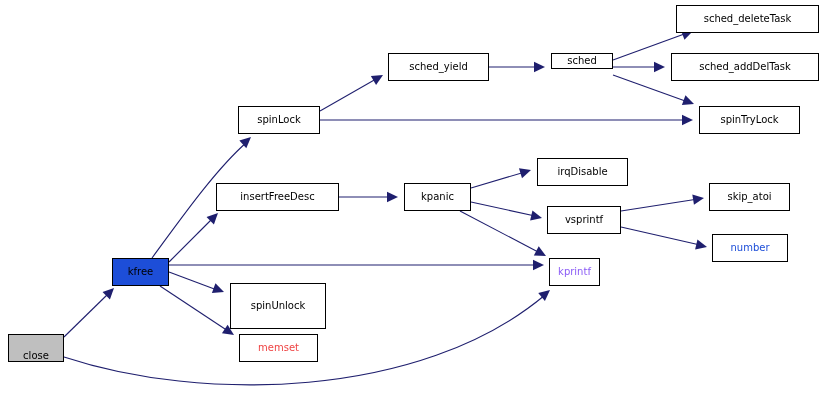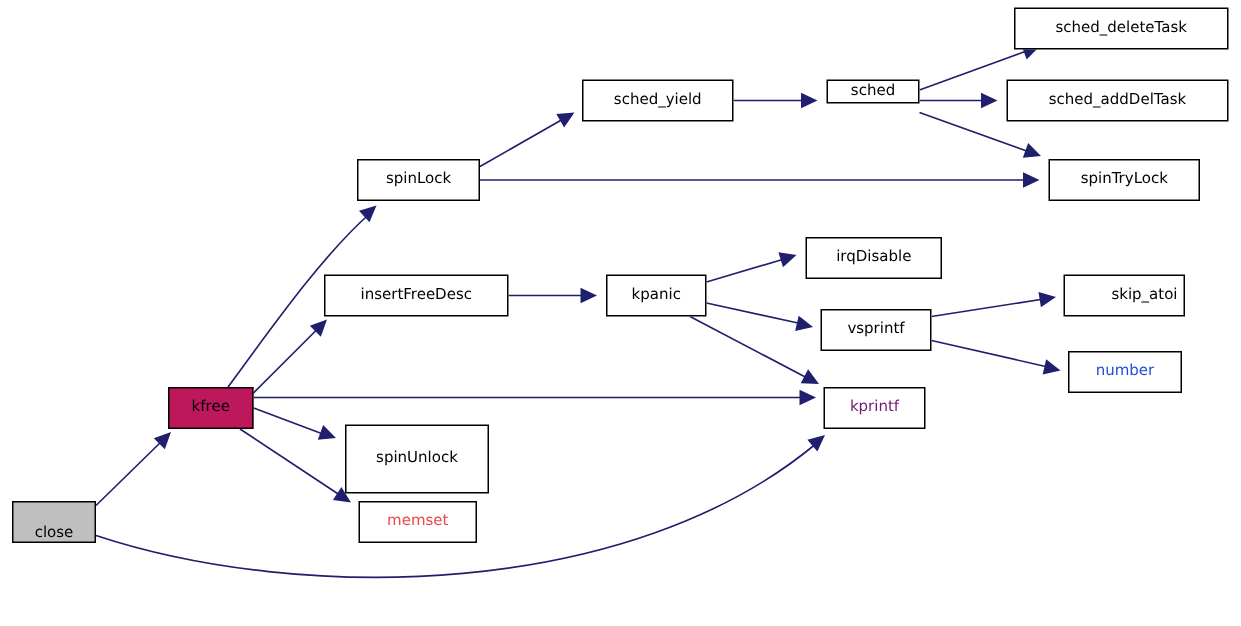--- a/index.html
+++ b/index.html
@@ -114,33 +114,33 @@
       </div>
       <div class="node" style="left: 537px; top: 158px; width: 91px; height: 28px; border-color: rgb(0, 0, 0); background: rgb(255, 255, 255); color: rgb(0, 0, 0);">
         <span class="node-label">irqDisable</span>
       </div>
       <div class="node" style="left: 216px; top: 183px; width: 123px; height: 28px; border-color: rgb(0, 0, 0); background: rgb(255, 255, 255); color: rgb(0, 0, 0);">
         <span class="node-label">insertFreeDesc</span>
       </div>
       <div class="node" style="left: 404px; top: 183px; width: 67px; height: 28px; border-color: rgb(0, 0, 0); background: rgb(255, 255, 255); color: rgb(0, 0, 0);">
         <span class="node-label">kpanic</span>
       </div>
-      <div class="node" style="left: 709px; top: 183px; width: 81px; height: 28px; border-color: rgb(0, 0, 0); background: rgb(255, 255, 255); color: rgb(0, 0, 0); justify-content: flex-end;">
+      <div class="node" style="left: 709px; top: 183px; width: 81px; height: 28px; border-color: rgb(0, 0, 0); background: rgb(255, 255, 255); color: rgb(0, 0, 0);">
         <span class="node-label">skip_atoi</span>
       </div>
       <div class="node" style="left: 547px; top: 206px; width: 74px; height: 28px; border-color: rgb(0, 0, 0); background: rgb(255, 255, 255); color: rgb(0, 0, 0);">
         <span class="node-label">vsprintf</span>
       </div>
       <div class="node" style="left: 712px; top: 234px; width: 76px; height: 28px; border-color: rgb(0, 0, 0); background: rgb(255, 255, 255); color: #1d4ed8;">
         <span class="node-label">number</span>
       </div>
-      <div class="node" style="left: 112px; top: 258px; width: 57px; height: 28px; border-color: rgb(0, 0, 0); background: #be185d; color: rgb(0, 0, 0);">
+      <div class="node" style="left: 112px; top: 258px; width: 57px; height: 28px; border-color: rgb(0, 0, 0); background: #1d4ed8; color: rgb(0, 0, 0);">
         <span class="node-label">kfree</span>
       </div>
-      <div class="node" style="left: 549px; top: 258px; width: 68px; height: 28px; border-color: rgb(0, 0, 0); background: rgb(255, 255, 255); color: #701a75; text-align: right;">
+      <div class="node" style="left: 549px; top: 258px; width: 51px; height: 28px; border-color: rgb(0, 0, 0); background: rgb(255, 255, 255); color: #8b5cf6; text-align: right;">
         <span class="node-label">kprintf</span>
       </div>
       <div class="node" style="left: 230px; top: 283px; width: 96px; height: 46px; border-color: rgb(0, 0, 0); background: rgb(255, 255, 255); color: rgb(0, 0, 0);">
         <span class="node-label">spinUnlock</span>
       </div>
       <div class="node" style="left: 239px; top: 334px; width: 79px; height: 28px; border-color: rgb(0, 0, 0); background: rgb(255, 255, 255); color: #ef4444;">
         <span class="node-label">memset</span>
       </div>
       <div class="node highlight" style="left: 8px; top: 334px; width: 56px; height: 28px; border-color: rgb(0, 0, 0); background: rgb(191, 191, 191); color: rgb(0, 0, 0); align-items: flex-end;">
         <span class="node-label">close</span>

